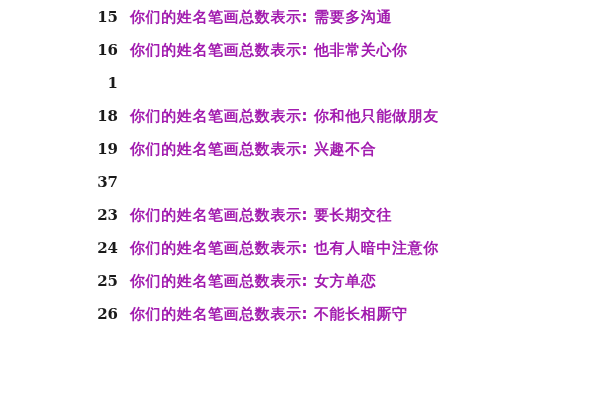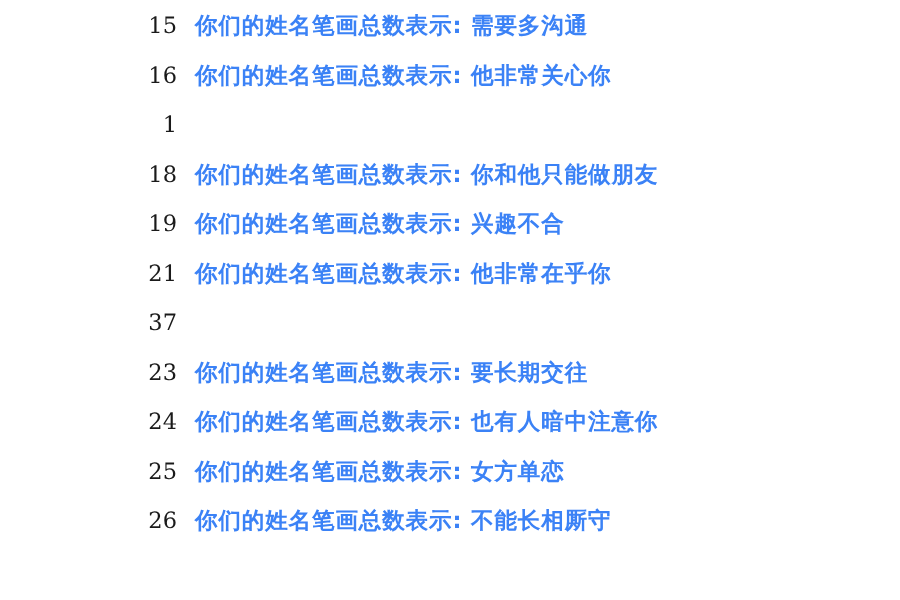--- a/index.html
+++ b/index.html
@@ -34,31 +34,31 @@
     padding-left: 92px;
     box-sizing: border-box;
     white-space: nowrap;
   }
   .line-num {
     display: inline-block;
     min-width: 26px;
     text-align: right;
     font-family: "DejaVu Serif", "Liberation Serif", serif;
     font-size: 15px;
-    font-weight: 400;
+    font-weight: 700;
     color: #1a1a1a;
     letter-spacing: 0px;
   }
   .line-text {
     display: inline-block;
     margin-left: 12px;
     font-family: "DejaVu Sans", "Liberation Sans", sans-serif;
     font-size: 15px;
     font-weight: 700;
-    color: #3b82f6;
+    color: #a21caf;
     letter-spacing: 0.6px;
   }
   .clip-mask {
     position: absolute;
     left: 0;
     bottom: 0;
     width: 600px;
     height: 6px;
     background: #ffffff;
   }
@@ -87,24 +87,20 @@
       <span class="line-num">18</span>
       <span class="line-text">你们的姓名笔画总数表示: 你和他只能做朋友</span>
     </div>
 
     <div class="line-row">
       <span class="line-num">19</span>
       <span class="line-text">你们的姓名笔画总数表示: 兴趣不合</span>
     </div>
 
 
-    <div class="line-row">
-      <span class="line-num">21</span>
-      <span class="line-text">你们的姓名笔画总数表示: 他非常在乎你</span>
-    </div>
 
     <div class="line-row">
       <span class="line-num">37</span>
     </div>
 
     <div class="line-row">
       <span class="line-num">23</span>
       <span class="line-text">你们的姓名笔画总数表示: 要长期交往</span>
     </div>
 

